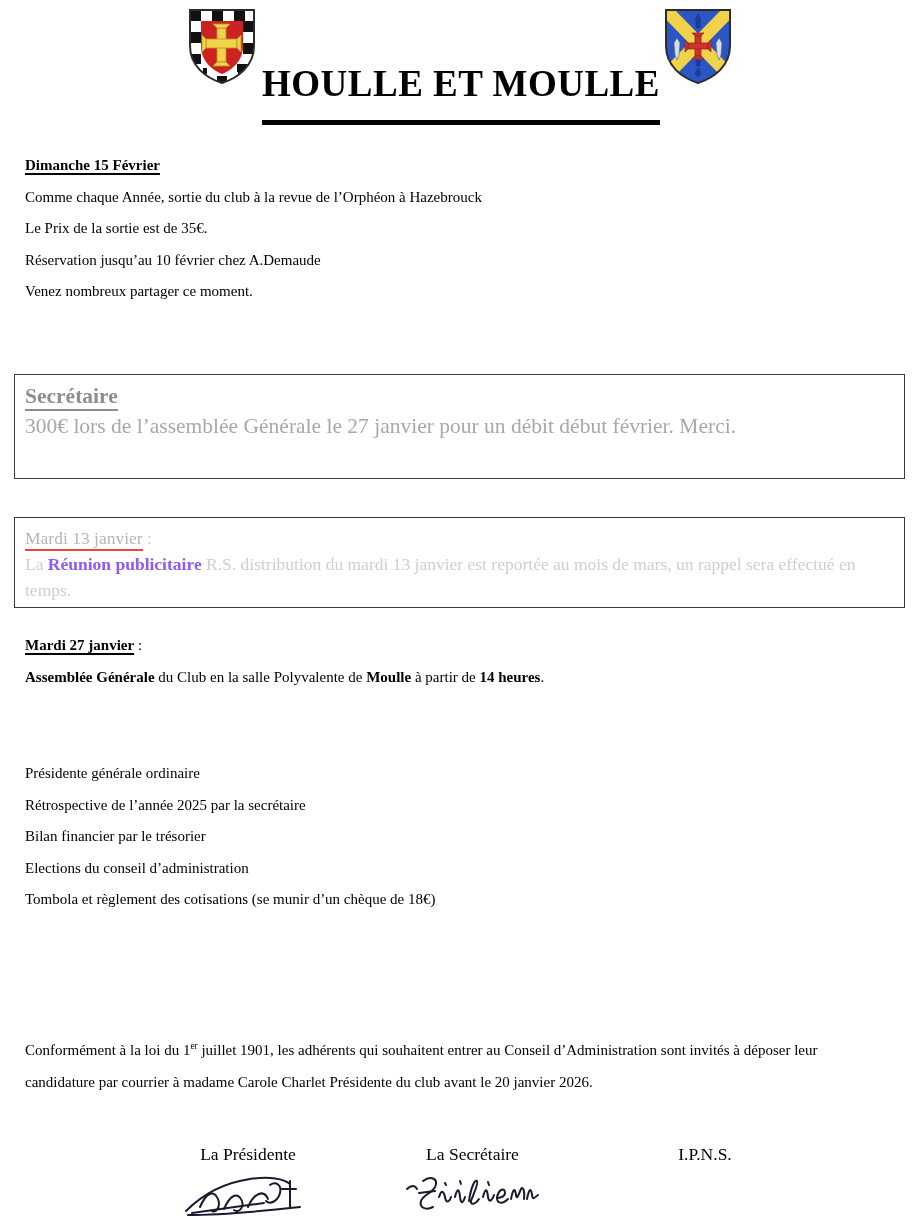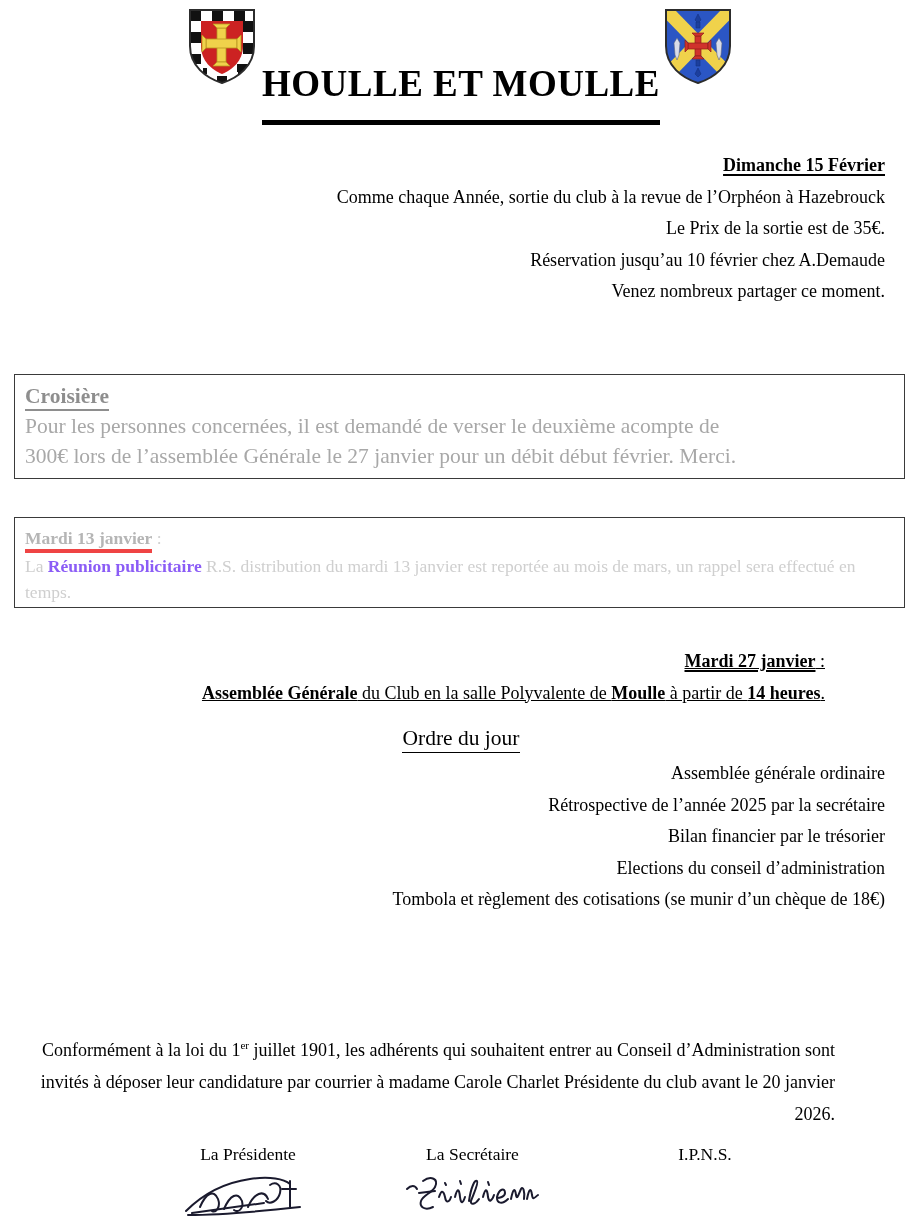--- a/index.html
+++ b/index.html
@@ -54,23 +54,22 @@
   .doc-title .tx {
     display: inline-block;
     border-bottom: 5px solid #000;
     padding-bottom: 18px;
   }
 
   
   .block {
     position: absolute;
     left: 25px;
-    font-size: 18px;
+    font-size: 15px;
     line-height: 31.5px;
-    text-align: right;
   }
   .hd-underline {
     font-weight: bold;
     text-decoration: underline;
     text-decoration-thickness: 2px;
     text-underline-offset: 3px;
   }
   .bold { font-weight: bold; }
 
   
@@ -108,30 +107,30 @@
     top: 517px;
     height: 91px;
   }
   #box-mardi13 .inner {
     color: #cfcfcf;
     font-size: 17.5px;
     line-height: 26px;
     padding-top: 7px;
   }
   #box-mardi13 .hd {
-    font-weight: bold;
+    font-weight: normal;
     color: #b5b5b5;
     display: inline-block;
-    border-bottom: 4px solid #ef4444;
+    border-bottom: 2px solid #ef4444;
     line-height: 21px;
   }
   #box-mardi13 .semi { color: #8b5cf6; font-weight: bold; }
 
   
-  #sec-mardi27 { top: 646px; width: 800px; text-decoration: underline; }
+  #sec-mardi27 { top: 630px; width: 800px; }
 
   .ordre {
     position: absolute;
     top: 726px;
     left: 0;
     width: 922px;
     text-align: center;
     font-size: 21.5px;
   }
   .ordre .tx {
@@ -277,48 +276,44 @@
   <div class="block" id="sec-dimanche">
     <div class="hd-underline">Dimanche 15 Février</div>
     <div>Comme chaque Année, sortie du club à la revue de l’Orphéon à Hazebrouck</div>
     <div>Le Prix de la sortie est de 35€.</div>
     <div>Réservation jusqu’au 10 février chez A.Demaude</div>
     <div>Venez nombreux partager ce moment.</div>
   </div>
 
   <div class="framed" id="box-croisiere">
     <div class="inner">
-      <div><span class="hd">Croisière</span></div>
-      <div>Pour les personnes concernées, il est demandé de verser le deuxième acompte de</div>
+      <div><span class="hd">Secrétaire</span></div>
       <div>300€ lors de l’assemblée Générale le 27 janvier pour un débit début février. Merci.</div>
     </div>
   </div>
 
   <div class="framed" id="box-mardi13">
     <div class="inner">
       <div>
         <span class="hd">Mardi 13 janvier</span><span> :</span>
       </div>
       <div><span>La </span><span class="semi">Réunion publicitaire</span><span> R.S. distribution du mardi 13 janvier est reportée au mois de mars, un rappel sera effectué en temps.</span></div>
     </div>
   </div>
 
   <div class="block" id="sec-mardi27">
     <div>
       <span class="hd-underline">Mardi 27 janvier</span><span> :</span>
     </div>
     <div><span class="bold">Assemblée Générale</span><span> du Club en la salle Polyvalente de </span><span class="bold">Moulle</span><span> à partir de </span><span class="bold">14 heures</span><span>.</span></div>
   </div>
 
-  <div class="ordre">
-    <span class="tx">Ordre du jour</span>
-  </div>
 
   <div class="block" id="agenda">
-    <div class="item">Assemblée générale ordinaire</div>
+    <div class="item">Présidente générale ordinaire</div>
     <div class="item">Rétrospective de l’année 2025 par la secrétaire</div>
     <div class="item">Bilan financier par le trésorier</div>
     <div class="item">Elections du conseil d’administration</div>
     <div class="item">Tombola et règlement des cotisations (se munir d’un chèque de 18€)</div>
   </div>
 
   <div class="block" id="sec-loi">
     <span>Conformément à la loi du 1</span><sup>er</sup><span> juillet 1901, les adhérents qui souhaitent entrer au Conseil d’Administration sont invités à déposer leur candidature par courrier à madame Carole Charlet Présidente du club avant le 20 janvier 2026.</span>
   </div>
 

